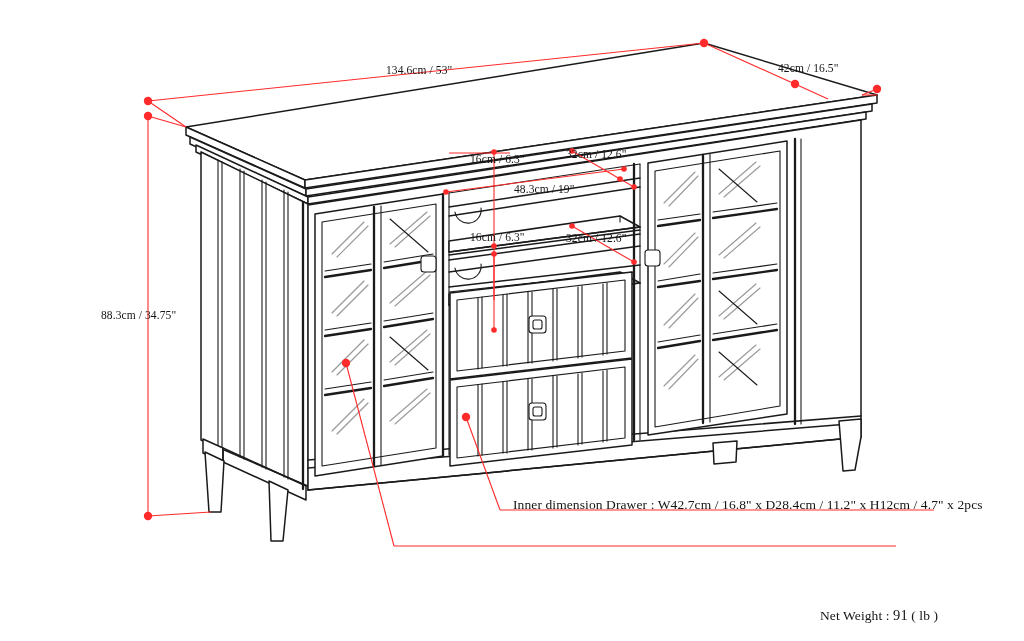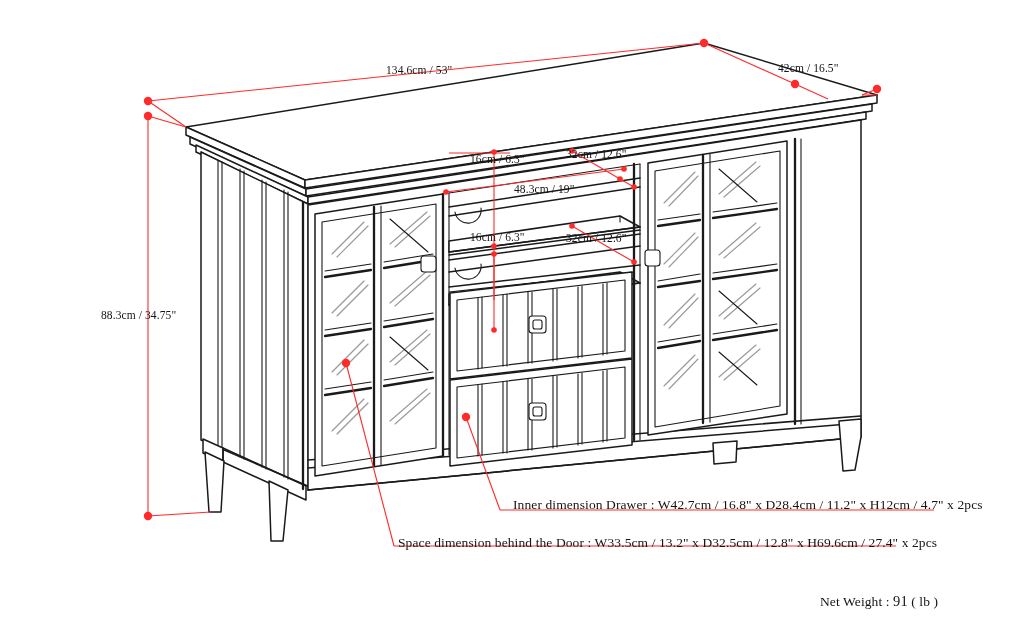--- a/index.html
+++ b/index.html
@@ -6,21 +6,21 @@
   body{
     width:1024px;height:641px;overflow:hidden;
     font-family:"Liberation Serif","DejaVu Serif",serif;
     color:#1a1a1a;
   }
   #stage{position:relative;width:1024px;height:641px;background:#fff;}
   #stage svg{position:absolute;left:0;top:0;}
   .lbl{position:absolute;white-space:nowrap;color:#141414;}
   .dim{font-size:11.5px;letter-spacing:.1px;}
   .note{font-size:13.5px;letter-spacing:.1px;}
-  .weight{font-size:13.5px;letter-spacing:.1px;}
+  .weight{font-size:13.5px;letter-spacing:.1px;margin-top:14px;}
   .weight b{font-weight:400;font-size:14.5px;}
 </style>
 </head>
 <body>
 
 <div id="stage">
 
   <svg width="1024" height="641" viewBox="0 0 1024 641">
     <defs>
       <style>
@@ -329,21 +329,20 @@
   <div class="lbl dim" style="left:470px;top:231px;">16cm / 6.3"</div>
 
   <div class="lbl dim" style="left:566px;top:148px;">32cm / 12.6"</div>
 
   <div class="lbl dim" style="left:566px;top:232px;">32cm / 12.6"</div>
 
   <div class="lbl dim" style="left:514px;top:183px;">48.3cm / 19"</div>
 
   <div class="lbl note" style="left:500px;top:497px;margin-left:13px;">Inner dimension Drawer : W42.7cm / 16.8" x D28.4cm / 11.2" x H12cm / 4.7" x 2pcs</div>
 
-  <div class="lbl note" style="left:398px;top:535px;">Space dimension behind the Door  : W33.5cm / 13.2" x D32.5cm / 12.8" x H69.6cm / 27.4" x 2pcs</div>
 
   <div class="lbl weight" style="left:820px;top:593px;">
     <span>Net Weight :</span>
     <b>91</b>
     <span>( lb )</span>
   </div>
 
 </div>
 
 </body></html>

